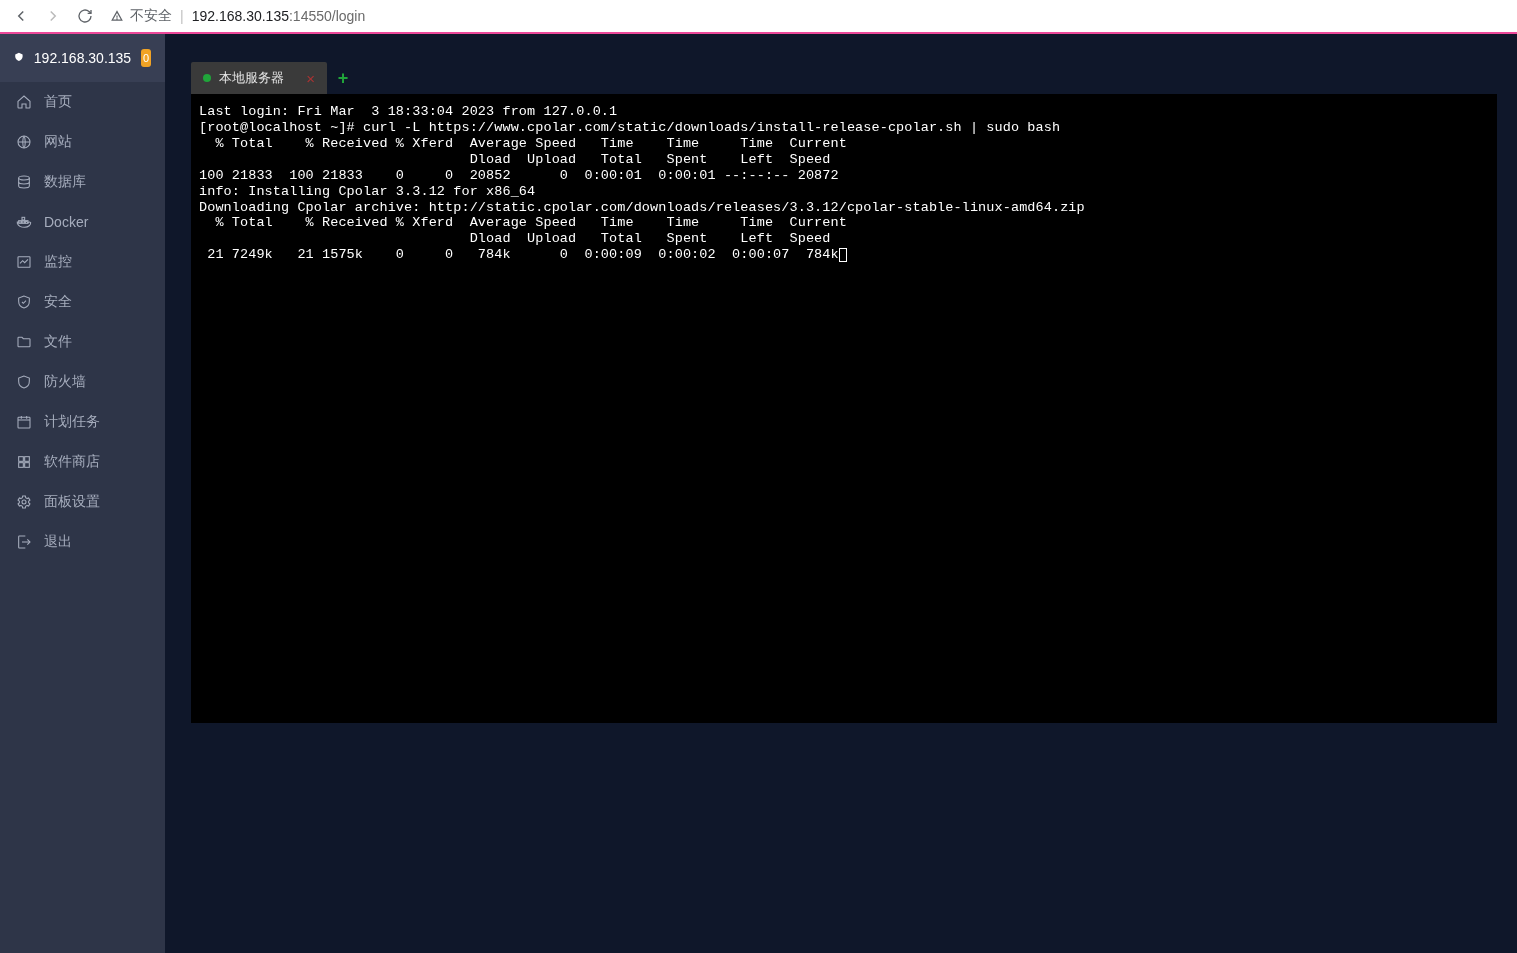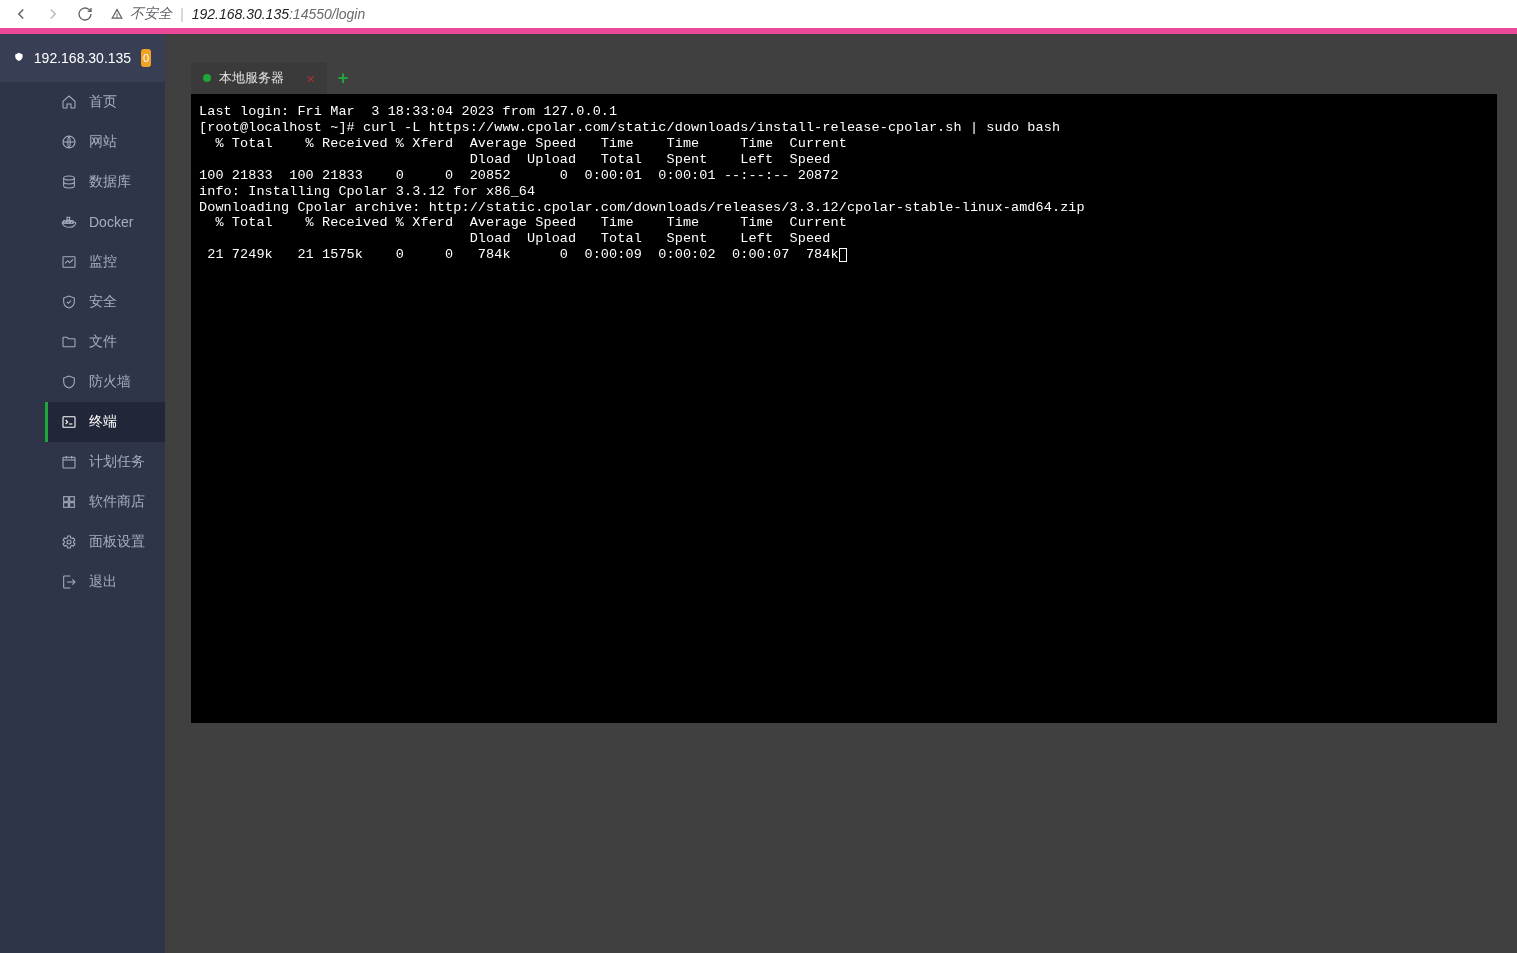--- a/index.html
+++ b/index.html
@@ -6,26 +6,25 @@
 body {
   font-family: -apple-system, BlinkMacSystemFont, "Segoe UI", "PingFang SC", "Microsoft YaHei", sans-serif;
   background: #f5f5f5;
   width: 1517px;
   height: 953px;
   overflow: hidden;
 }
 .browser-bar {
   height: 34px;
   background: #fff;
-  border-bottom: 6px solid #ec4899;
+  border-bottom: 2px solid #ec4899;
   display: flex;
   align-items: center;
   padding: 0 8px;
   gap: 6px;
-  font-style: italic;
 }
 .nav-btn {
   width: 26px;
   height: 26px;
   display: flex;
   align-items: center;
   justify-content: center;
   color: #5f6368;
   border-radius: 50%;
   cursor: pointer;
@@ -84,36 +83,35 @@
   justify-content: center;
 }
 .sidebar-item {
   height: 40px;
   display: flex;
   align-items: center;
   padding: 0 16px;
   gap: 12px;
   cursor: pointer;
   color: #a6adbd;
-  margin-left: 45px;
 }
 .sidebar-item.active {
   background: #212738;
   color: #fff;
   border-left: 3px solid #20a53a;
   padding-left: 13px;
 }
 .sidebar-item .sicon {
   width: 16px; height:16px; display:flex; align-items:center; justify-content:center;
 }
 .sidebar-item .sicon svg { width:16px; height:16px; }
 
 .main {
   flex: 1;
-  background: #404040;
+  background: #0f172a;
   padding: 28px 20px 20px 26px;
   overflow: hidden;
 }
 .tabs-row {
   display: flex;
   align-items: center;
 }
 .term-tab {
   background: #3a3a3a;
   color: #e5e5e5;
@@ -269,30 +267,20 @@
       <span>文件</span>
     </div>
     <div class="sidebar-item">
       <span class="sicon">
           <svg viewBox="0 0 24 24" fill="none" stroke="currentColor" stroke-width="1.6">
             <path d="M12 3 4 6v5c0 5 3.4 9 8 10 4.6-1 8-5 8-10V6l-8-3z"></path>
           </svg>
         </span>
       <span>防火墙</span>
     </div>
-    <div class="sidebar-item active">
-      <span class="sicon">
-          <svg viewBox="0 0 24 24" fill="none" stroke="currentColor" stroke-width="1.6">
-            <rect x="3" y="4" width="18" height="16" rx="1"></rect>
-            <polyline points="7 9 10 12 7 15"></polyline>
-            <line x1="12" y1="15" x2="17" y2="15"></line>
-          </svg>
-        </span>
-      <span>终端</span>
-    </div>
     <div class="sidebar-item">
       <span class="sicon">
           <svg viewBox="0 0 24 24" fill="none" stroke="currentColor" stroke-width="1.6">
             <rect x="3" y="5" width="18" height="16" rx="1"></rect>
             <line x1="3" y1="9" x2="21" y2="9"></line>
             <line x1="8" y1="3" x2="8" y2="7"></line>
             <line x1="16" y1="3" x2="16" y2="7"></line>
           </svg>
         </span>
       <span>计划任务</span>

